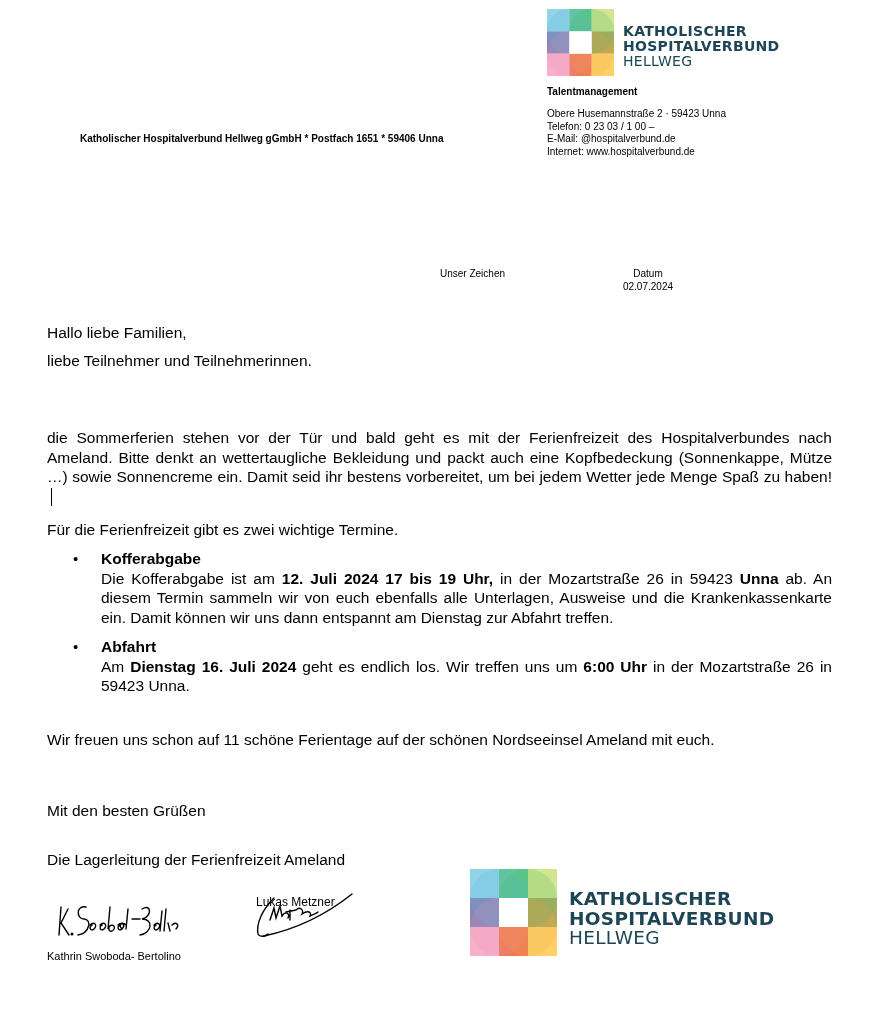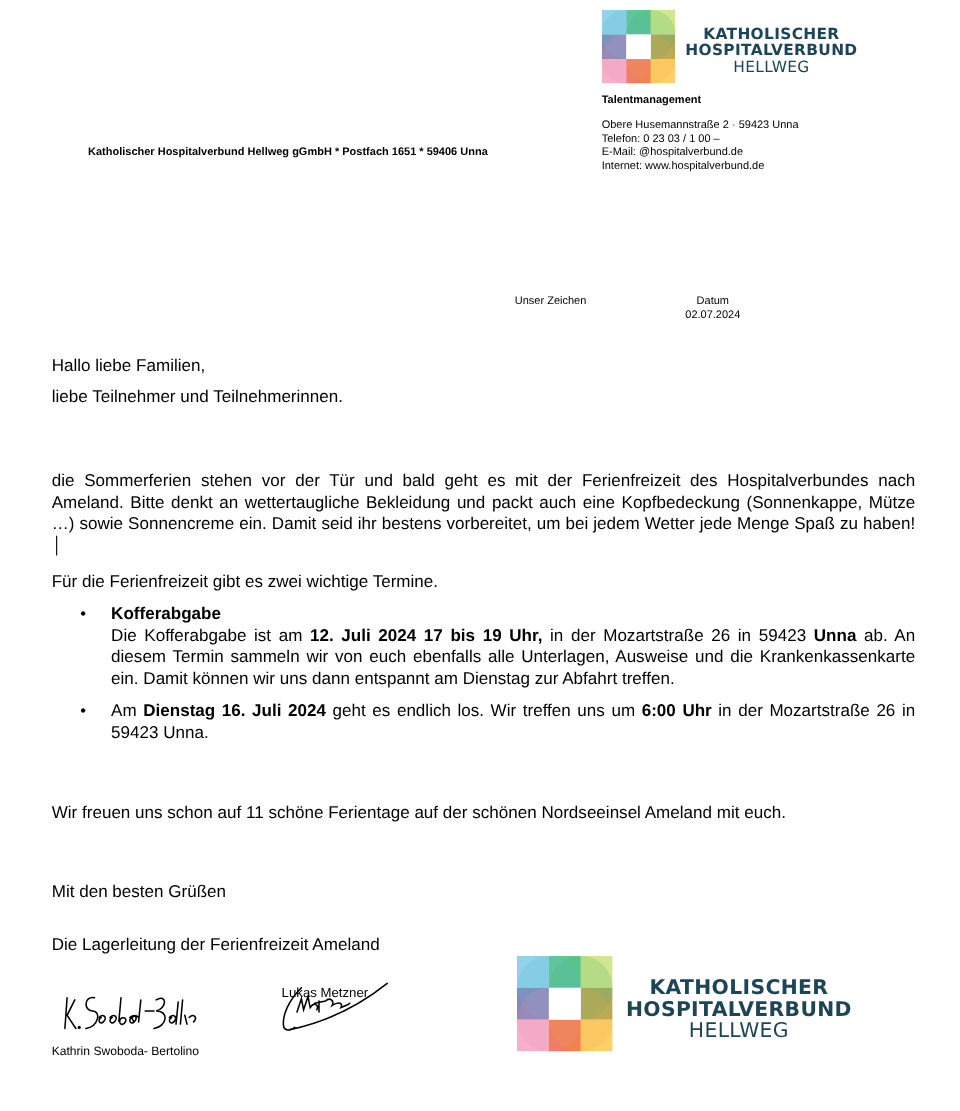--- a/index.html
+++ b/index.html
@@ -2,21 +2,21 @@
 <html><head>
   <meta charset="utf-8">
   <style>
     html, body { margin: 0; padding: 0; background: #ffffff; }
     body {
       width: 873px; height: 1010px; position: relative; overflow: hidden;
       font-family: "Liberation Sans", sans-serif; color: #000;
     }
     .abs { position: absolute; }
     
-    .logo { display: flex; align-items: center; text-align: center; }
+    .logo { display: flex; align-items: center; }
     .logo-mark { position: relative; overflow: hidden; }
     .logo-text { color: #1e4556; font-family: "DejaVu Sans", sans-serif; font-weight: bold; line-height: 1.08; letter-spacing: 0.3px; }
     .logo-text .l3 { font-weight: normal; }
     .small { font-size: 10px; line-height: 12.5px; }
     .body-text { font-size: 15.5px; line-height: 19.5px; }
     .justify { text-align: justify; text-align-last: left; }
     .bullet-list { list-style: none; margin: 0; padding: 0; }
     .bullet-item { position: relative; padding-left: 54px; }
     .bullet-dot { position: absolute; left: 26px; top: 0; font-size: 15px; }
     b { font-weight: bold; text-align: center; }
@@ -55,21 +55,21 @@
 <div class="abs small" style="left:547px; top:86px; font-weight:bold;">Talentmanagement</div>
 <div class="abs small" style="left:547px; top:108px;">
   <div>Obere Husemannstraße 2 · 59423 Unna</div>
   <div>Telefon: 0 23 03 / 1 00 –</div>
   <div>E-Mail: @hospitalverbund.de</div>
   <div>Internet: www.hospitalverbund.de</div>
 </div>
 
 <div class="abs small" style="left:80px; top:133px; font-weight:bold;">Katholischer Hospitalverbund Hellweg gGmbH * Postfach 1651 * 59406 Unna</div>
 
-<div class="abs small" style="left:440px; top:268px;margin-left:28px;">Unser Zeichen</div>
+<div class="abs small" style="left:440px; top:268px;">Unser Zeichen</div>
 <div class="abs small" style="left:610px; top:268px; width:76px; text-align:center;">
   <div>Datum</div>
   <div>02.07.2024</div>
 </div>
 
 <div class="abs body-text" style="left:47px; top:323px;">Hallo liebe Familien,</div>
 <div class="abs body-text" style="left:47px; top:351px;text-align:center;">liebe Teilnehmer und Teilnehmerinnen.</div>
 
 <div class="abs body-text justify" style="left:47px; top:407px; width:785px;margin-top:21px;">
   <span>die Sommerferien stehen vor der Tür und bald geht es mit der Ferienfreizeit des Hospitalverbundes nach Ameland. Bitte denkt an wettertaugliche Bekleidung und packt auch eine Kopfbedeckung (Sonnenkappe, Mütze …) sowie Sonnencreme ein. Damit seid ihr bestens vorbereitet, um bei jedem Wetter jede Menge Spaß zu haben!</span><span class="cursor"></span>
@@ -80,20 +80,21 @@
 <ul class="abs bullet-list body-text" style="left:47px; top:549px; width:785px;">
   <li class="bullet-item" style="margin-bottom:10px;">
     <span class="bullet-dot">•</span>
     <div><b>Kofferabgabe</b></div>
     <div class="justify">
       <span>Die Kofferabgabe ist am </span><b>12. Juli 2024 17 bis 19 Uhr,</b><span> in der Mozartstraße 26 in 59423 </span><b>Unna</b><span> ab. An diesem Termin sammeln wir von euch ebenfalls alle Unterlagen, Ausweise und die Krankenkassenkarte ein. Damit können wir uns dann entspannt am Dienstag zur Abfahrt treffen.</span>
     </div>
   </li>
   <li class="bullet-item">
     <span class="bullet-dot">•</span>
+    <div><b>Abfahrt</b></div>
     <div class="justify">
       <span>Am </span><b>Dienstag 16. Juli 2024</b><span> geht es endlich los. Wir treffen uns um </span><b>6:00 Uhr</b><span> in der Mozartstraße 26 in 59423 Unna.</span>
     </div>
   </li>
 </ul>
 
 <div class="abs body-text" style="left:47px; top:730px;">Wir freuen uns schon auf 11 schöne Ferientage auf der schönen Nordseeinsel Ameland mit euch.</div>
 
 <div class="abs body-text" style="left:47px; top:801px;">Mit den besten Grüßen</div>
 <div class="abs body-text" style="left:47px; top:850px;">Die Lagerleitung der Ferienfreizeit Ameland</div>

